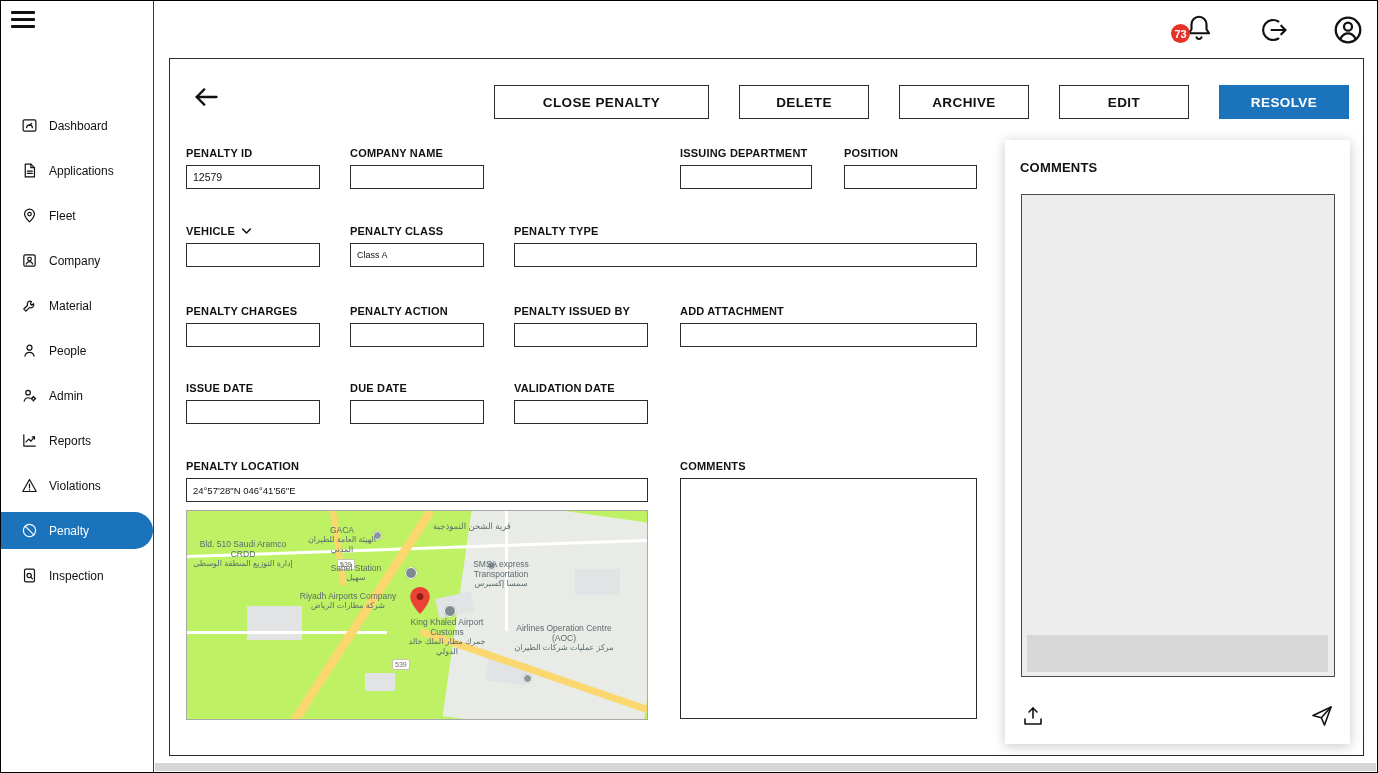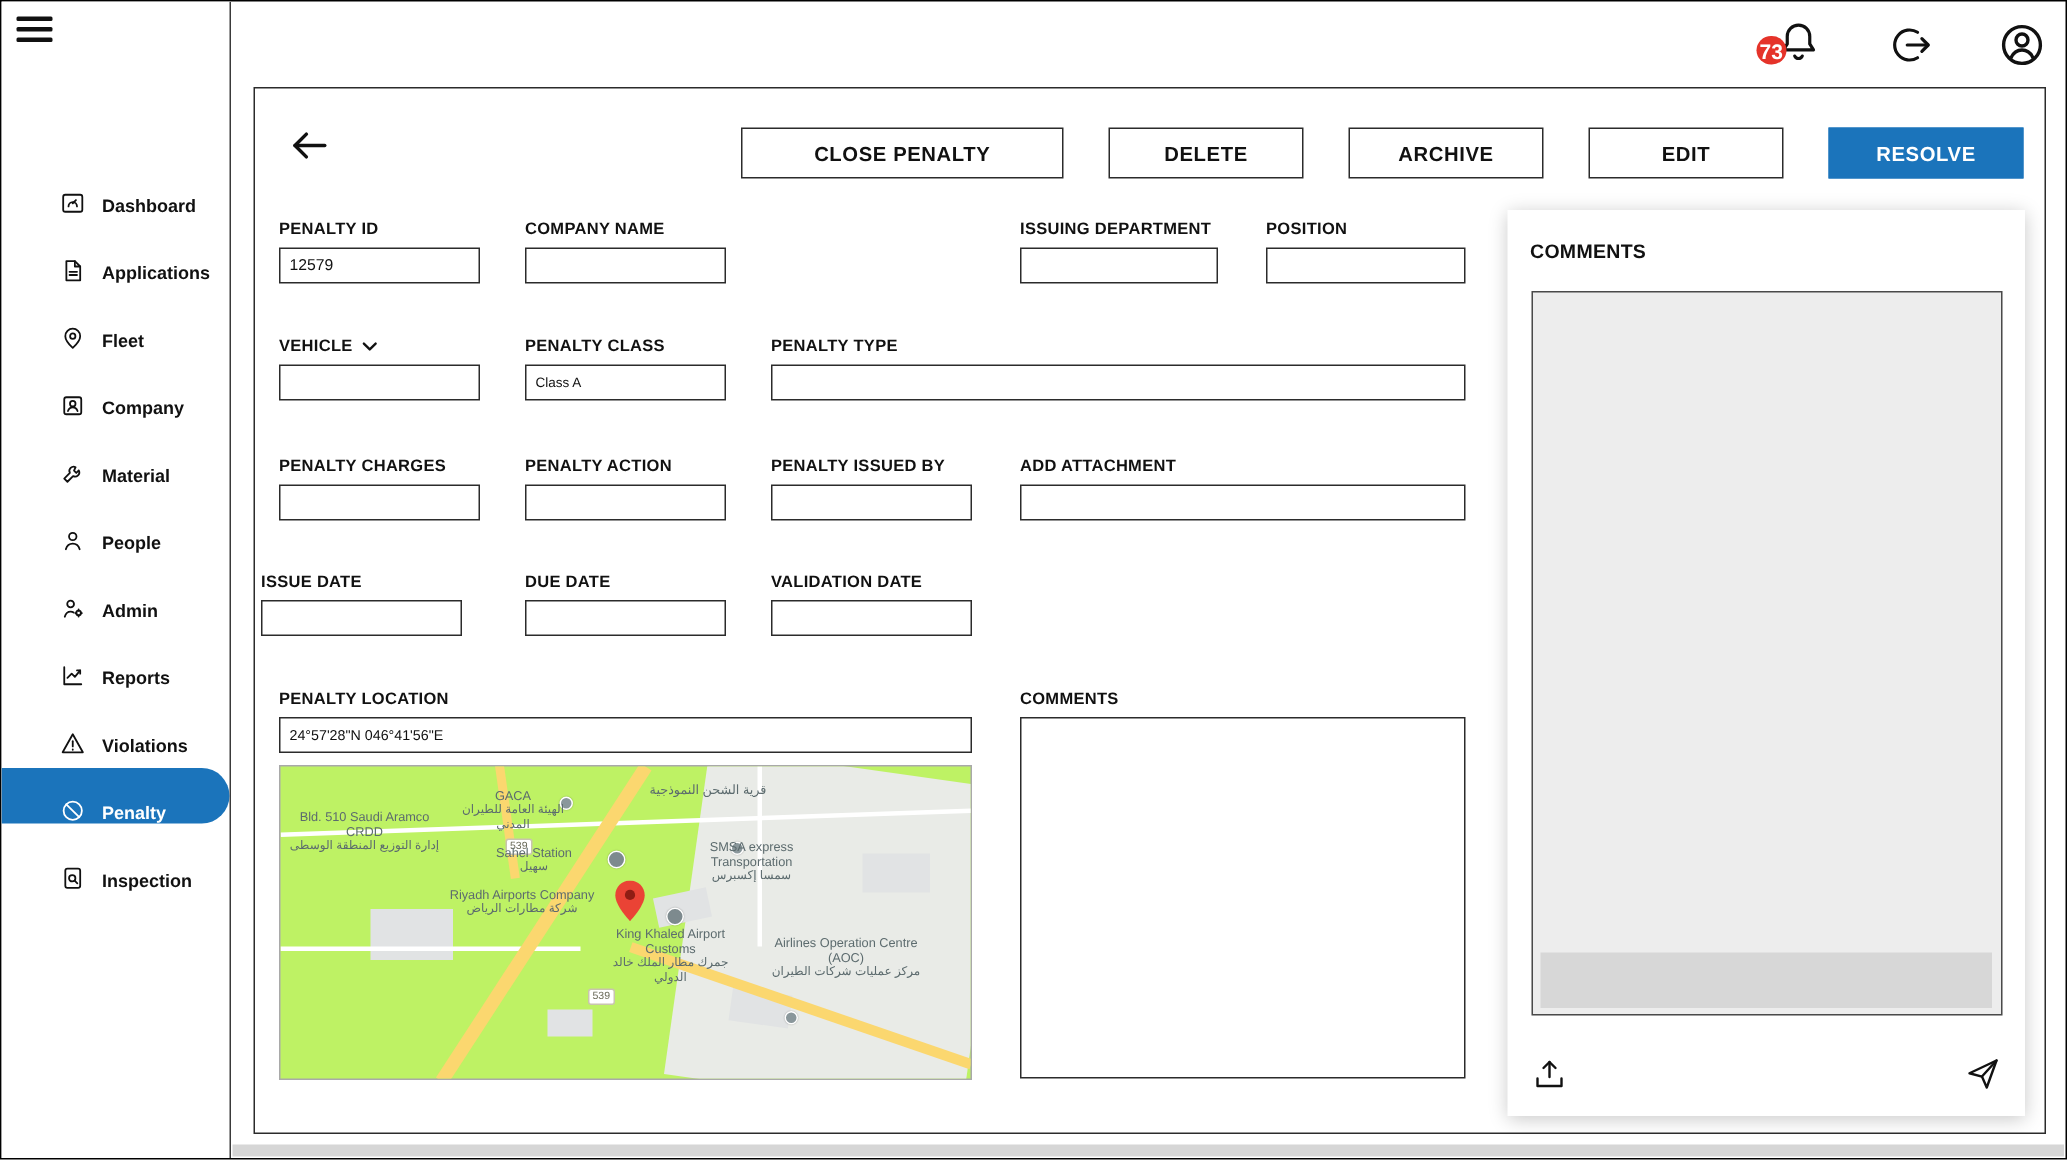--- a/index.html
+++ b/index.html
@@ -5,32 +5,32 @@
   :root{ --accent:#1b74bb; --badge-red:#e5332a; }
   *{box-sizing:border-box;margin:0;padding:0}
   body{width:1378px;height:773px;position:relative;overflow:hidden;background:#fff;
        border:1px solid #000;font-family:"Liberation Sans",sans-serif;color:#111}
 
   
   .sidebar{position:absolute;left:0;top:0;width:153px;height:100%;background:#fff;border-right:1px solid #3a3a3a}
   .hamburger{position:absolute;left:10px;top:10px;width:24px;height:19px;cursor:pointer}
   .hamburger span{display:block;height:3.2px;background:#111;margin-bottom:3.6px;border-radius:1px}
   .nav{position:absolute;top:106px;left:0;width:153px;display:flex;flex-direction:column;gap:8px}
-  .nav-item{display:flex;align-items:flex-end;gap:11px;height:37px;padding-left:39px;
-            font-size:12px;font-weight:bold;color:#111;cursor:pointer;white-space:nowrap}
+  .nav-item{display:flex;align-items:center;gap:11px;height:37px;padding-left:20px;
+            font-size:12px;font-weight:normal;color:#111;cursor:pointer;white-space:nowrap}
   .nav-item .nicon{display:flex;width:17px;height:17px;flex:0 0 17px}
   .nav-item svg{width:17px;height:17px;stroke:currentColor;fill:none;stroke-width:1.7;stroke-linecap:round;stroke-linejoin:round}
   .nav-item.active{background:var(--accent);color:#fff;border-radius:0 22px 22px 0;width:152px}
 
   
   .tico{position:absolute;cursor:pointer}
   .tico svg{stroke:#111;fill:none;stroke-width:1.7;stroke-linecap:round;stroke-linejoin:round}
   .bell{left:1183px;top:12px;width:30px;height:33px}
   .badge{position:absolute;left:-13px;top:11px;min-width:19px;height:19px;padding:0 2px;border-radius:50%;
-         background:var(--badge-red);color:#fff;font-size:14px;font-weight:bold;
+         background:var(--badge-red);color:#fff;font-size:11px;font-weight:bold;
          display:flex;align-items:center;justify-content:center;z-index:2}
   .logout{left:1258px;top:14px;width:30px;height:30px}
   .profile{left:1331px;top:13px;width:32px;height:32px}
 
   
   .panel{position:absolute;left:168px;top:57px;width:1195px;height:698px;border:1px solid #2b2b2b;background:#fff}
   .back{position:absolute;left:22px;top:24px;width:28px;height:24px;cursor:pointer}
   .back svg{stroke:#111;fill:none;stroke-width:2;stroke-linecap:round;stroke-linejoin:round}
 
   .btn{position:absolute;top:26px;height:34px;border:1px solid #2b2b2b;background:#fff;
@@ -300,21 +300,21 @@
       </label>
     <input value="" style="">
   </div>
   <div class="fg" style="left:510px;top:246px;width:297px">
     <label>
         <span>ADD ATTACHMENT</span>
       </label>
     <input value="" style="">
   </div>
 
-  <div class="fg" style="left:4px;top:323px;width:134px">
+  <div class="fg" style="left:16px;top:323px;width:134px">
     <label>
         <span>ISSUE DATE</span>
       </label>
     <input value="" style="">
   </div>
   <div class="fg" style="left:180px;top:323px;width:134px">
     <label>
         <span>DUE DATE</span>
       </label>
     <input value="" style="">

